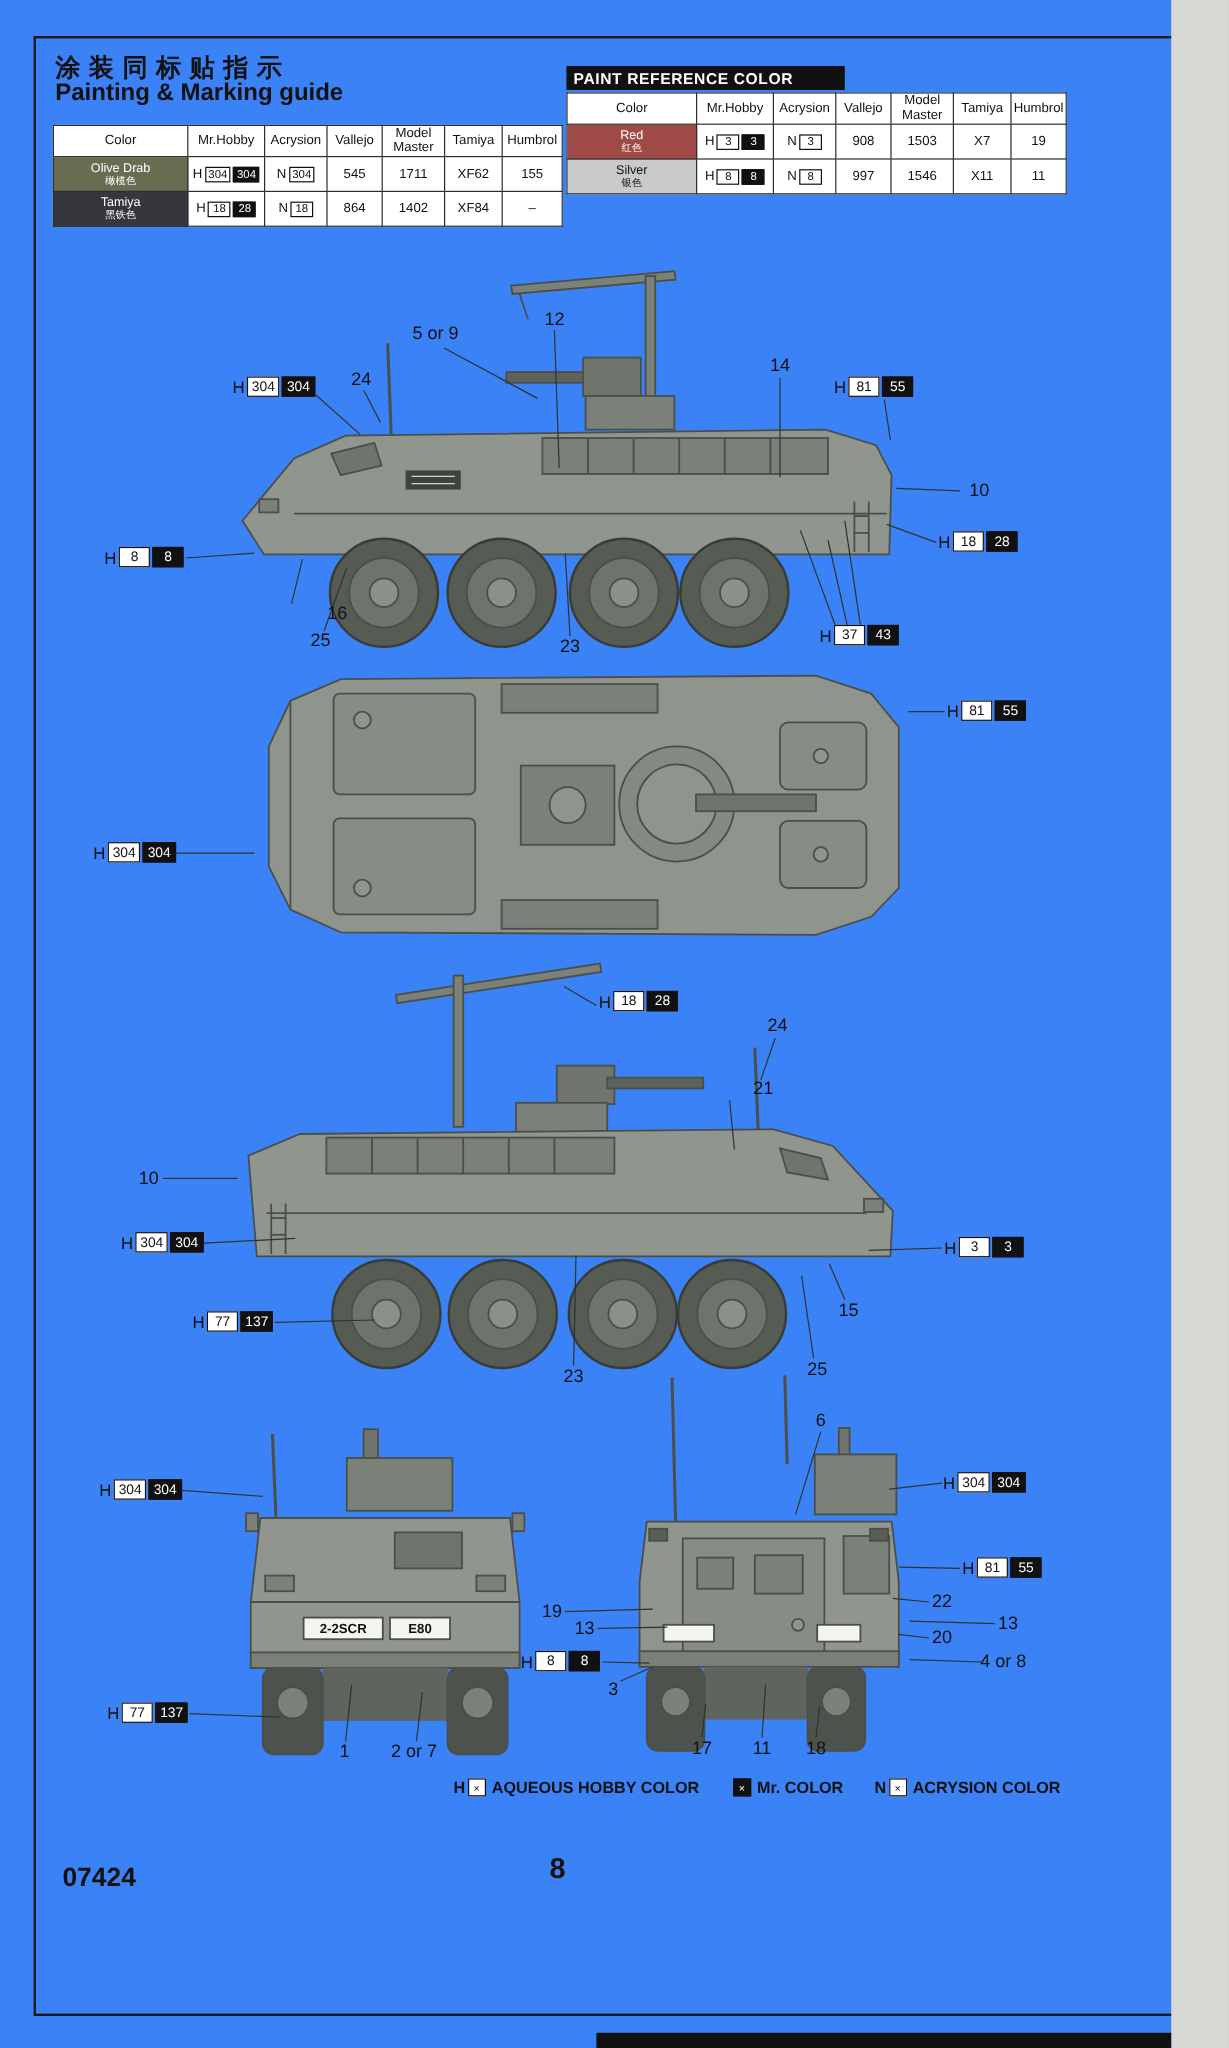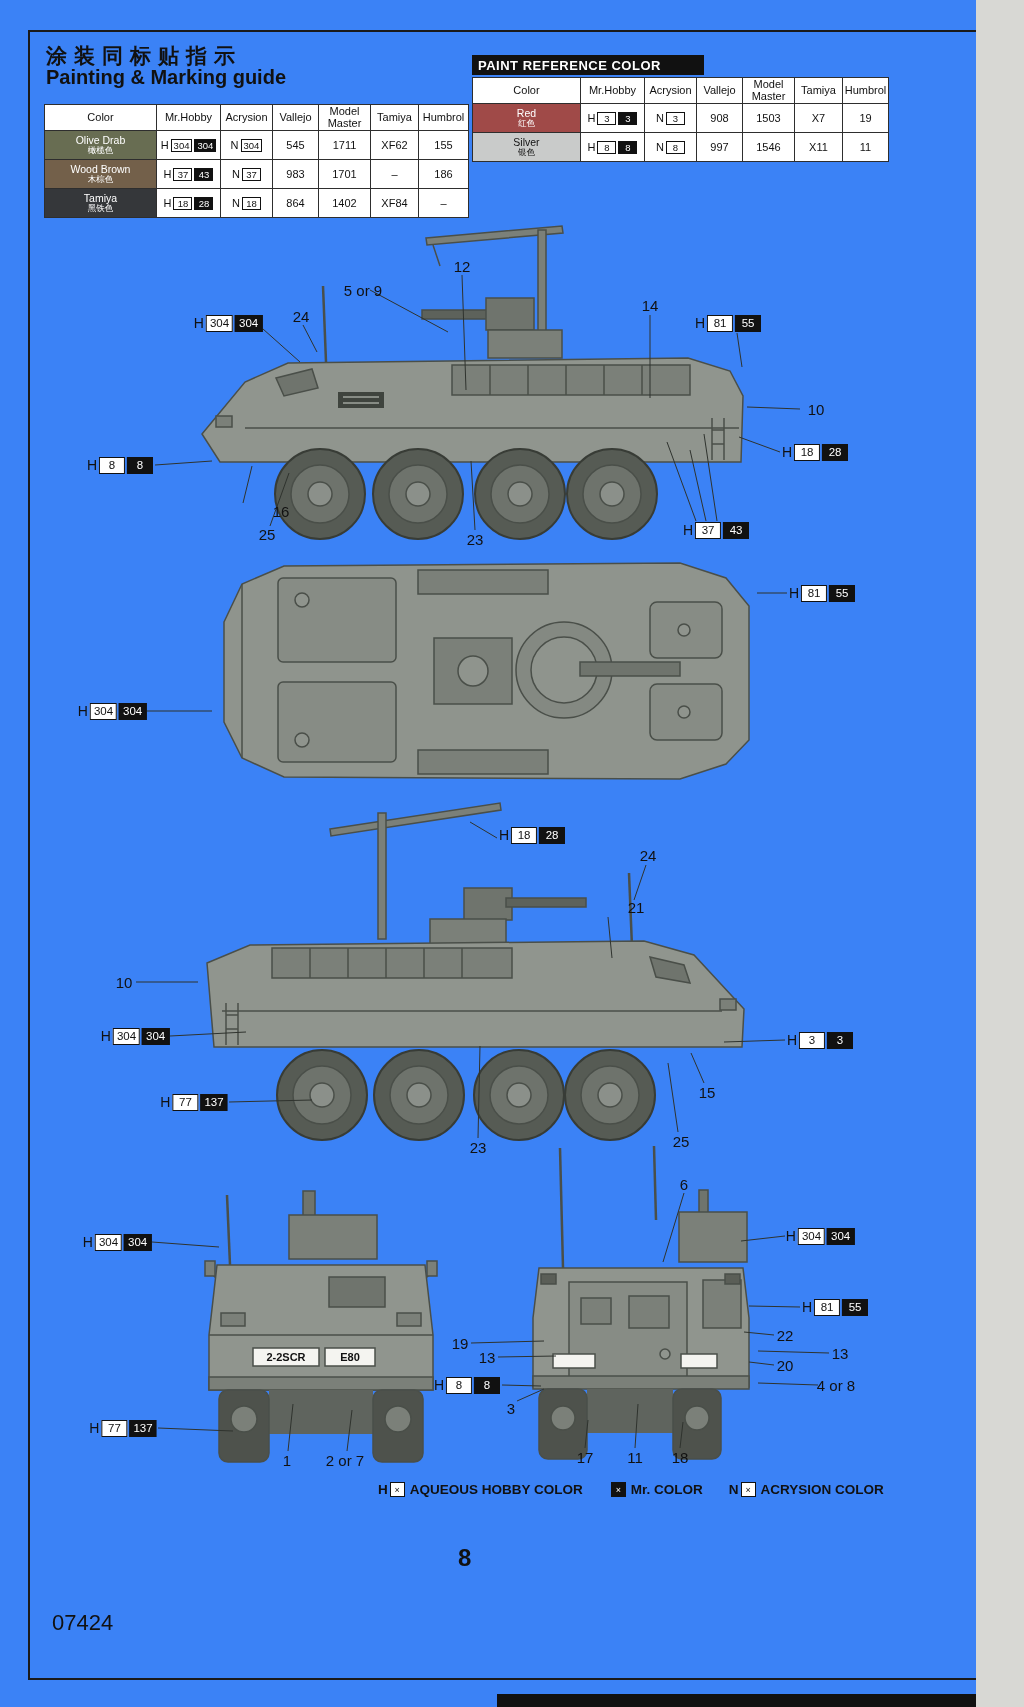--- a/index.html
+++ b/index.html
@@ -26,21 +26,21 @@
   .veh{position:absolute;z-index:1;}
   #leader-overlay{position:absolute;left:0;top:0;z-index:2;pointer-events:none;}
   #leader-overlay line{stroke:#2f332e;stroke-width:1;}
   #callout-layer div{position:absolute;transform:translate(-50%,-50%);z-index:3;}
   .callout-num{font-size:15px;white-space:nowrap;}
   .plate-text{font-family:"Liberation Sans",sans-serif;font-size:11px;font-weight:bold;fill:#111;text-anchor:middle;stroke:none;}
   .legend{position:absolute;left:378px;top:1482px;display:flex;gap:26px;font-size:13.5px;font-weight:bold;align-items:center;white-space:nowrap;}
   .legend-item{display:inline-flex;align-items:center;}
   .lbox{display:inline-flex;align-items:center;justify-content:center;width:13px;height:13px;border:1.5px solid #111;margin:0 5px 0 2px;font-size:9px;font-weight:normal;background:#fff;color:#111;}
   .lbox-black{background:#111;color:#fff;border-color:#111;}
-  .footer-code{position:absolute;left:52px;top:1610px;font-size:22px;font-weight:normal;}
+  .footer-code{position:absolute;left:52px;top:1552px;font-size:22px;font-weight:bold;}
   .footer-page{position:absolute;left:458px;top:1544px;font-size:24px;font-weight:bold;}
   .bottom-strip{position:absolute;left:497px;top:1694px;width:527px;height:13px;background:#111;}
 </style>
 </head>
 <body>
 
 <div class="page">
   <div class="frame"></div>
 
   <div class="title-cn">涂装同标贴指示</div>
@@ -80,39 +80,20 @@
               <span class="cbox cbox-black">304</span>
             </span></td>
           <td><span class="chip chip-small">
               <span class="chip-prefix">N</span>
               <span class="cbox cbox-white">304</span>
             </span></td>
           <td>545</td>
           <td>1711</td>
           <td>XF62</td>
           <td>155</td>
-        </tr>
-        <tr>
-          <td class="color-cell" style="background: rgb(115, 96, 74); color: rgb(255, 255, 255);">
-            <div class="cn-en">Wood Brown</div>
-            <div class="cn-cn">木棕色</div>
-          </td>
-          <td><span class="chip chip-small">
-              <span class="chip-prefix">H</span>
-              <span class="cbox cbox-white">37</span>
-              <span class="cbox cbox-black">43</span>
-            </span></td>
-          <td><span class="chip chip-small">
-              <span class="chip-prefix">N</span>
-              <span class="cbox cbox-white">37</span>
-            </span></td>
-          <td>983</td>
-          <td>1701</td>
-          <td>–</td>
-          <td>186</td>
         </tr>
         <tr>
           <td class="color-cell" style="background: rgb(53, 55, 58); color: rgb(255, 255, 255);">
             <div class="cn-en">Tamiya</div>
             <div class="cn-cn">黑铁色</div>
           </td>
           <td><span class="chip chip-small">
               <span class="chip-prefix">H</span>
               <span class="cbox cbox-white">18</span>
               <span class="cbox cbox-black">28</span>
@@ -405,21 +386,21 @@
       <line x1="829" y1="1353" x2="758" y2="1351"></line>
       <line x1="774" y1="1365" x2="749" y2="1362"></line>
       <line x1="502" y1="1385" x2="541" y2="1386"></line>
       <line x1="818" y1="1385" x2="758" y2="1383"></line>
       <line x1="517" y1="1401" x2="544" y2="1389"></line>
       <line x1="585" y1="1448" x2="588" y2="1420"></line>
       <line x1="635" y1="1448" x2="638" y2="1404"></line>
       <line x1="680" y1="1448" x2="683" y2="1422"></line>
     </svg>
   <div id="callout-layer">
-      <div class="callout-num" style="left: 363px; top: 290px;">5 or 9</div>
+      <div class="callout-num" style="left: 363px; top: 278px;">5 or 9</div>
       <div class="callout-num" style="left: 462px; top: 266px;">12</div>
       <div class="callout-num" style="left: 301px; top: 316px;">24</div>
       <div class="callout-num" style="left: 650px; top: 305px;">14</div>
       <div class="callout-num" style="left: 816px; top: 409px;">10</div>
       <div class="callout-num" style="left: 241px; top: 511px; margin-left: 40px;">16</div>
       <div class="callout-num" style="left: 267px; top: 534px;">25</div>
       <div class="callout-num" style="left: 475px; top: 539px;">23</div>
       <div class="callout-num" style="left: 648px; top: 855px;">24</div>
       <div class="callout-num" style="left: 636px; top: 907px;">21</div>
       <div class="callout-num" style="left: 124px; top: 982px;">10</div>

